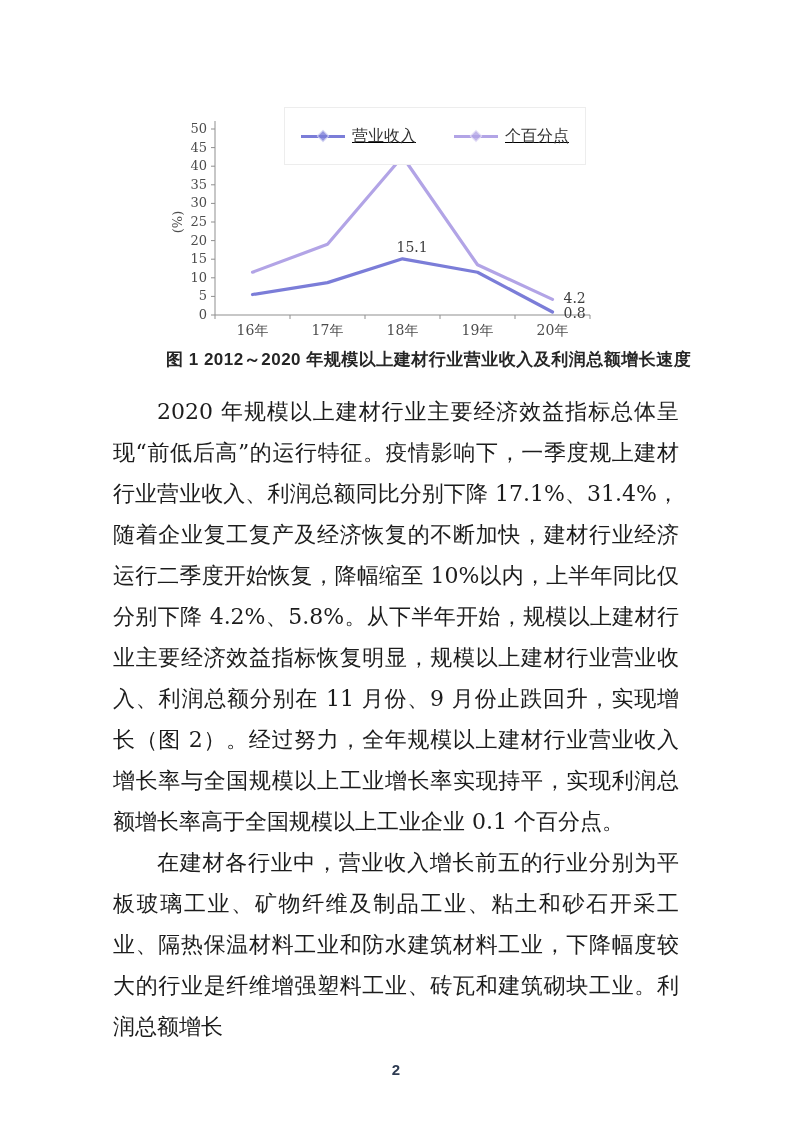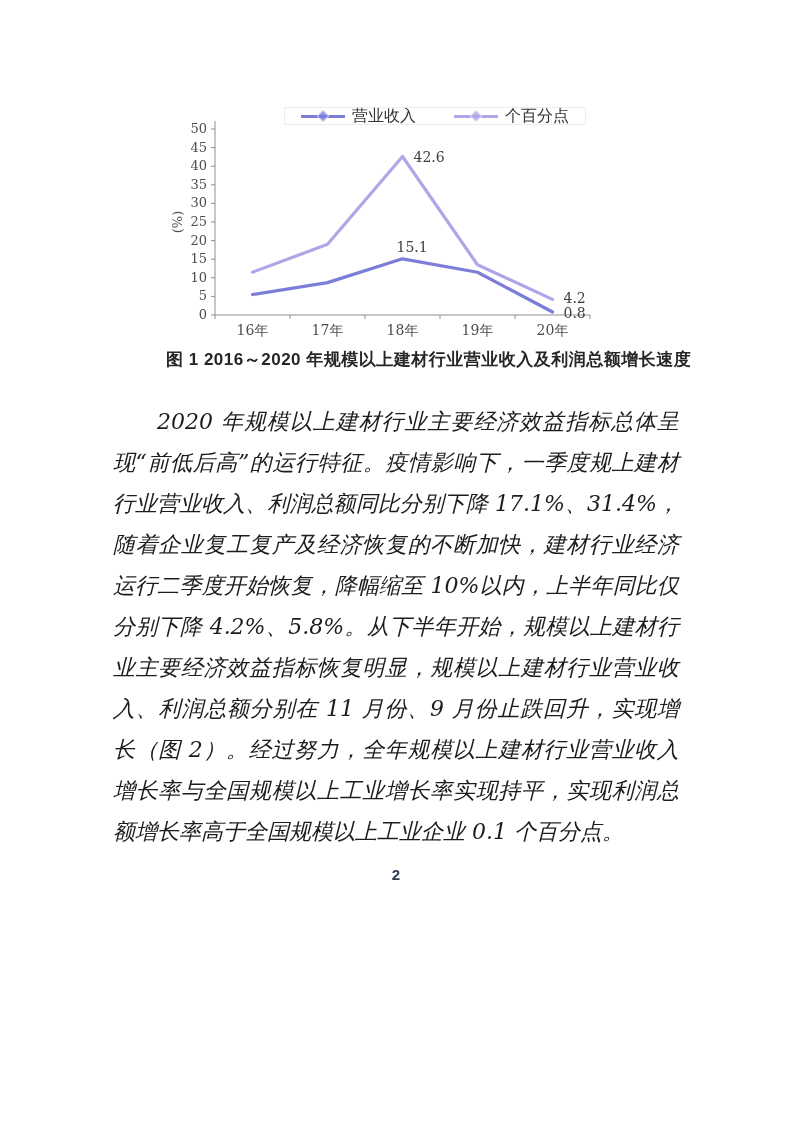--- a/index.html
+++ b/index.html
@@ -7,21 +7,22 @@
     width:792px;height:1121px;background:#ffffff;overflow:hidden;
     font-family:"DejaVu Serif","Liberation Serif",serif;
   }
   .figure-block{
     position:relative;width:460px;margin:100px auto 0;
   }
   .chart-legend{
     position:absolute;top:7px;left:118px;z-index:2;
     display:flex;align-items:center;gap:38px;
     border:1px solid #ededed;background:#ffffff;
-    padding:0 16px;
+    padding:20px 16px;
+    text-decoration:underline;
   }
   .legend-item{display:flex;align-items:center;gap:7px;}
   .legend-line{
     display:inline-block;width:44px;height:3px;position:relative;
     background:#7b7dd8;
   }
   .legend-marker{
     position:absolute;left:50%;top:50%;width:7px;height:7px;
     transform:translate(-50%,-50%) rotate(45deg);
     background:#7b7dd8;opacity:.8;border:1px solid rgba(255,255,255,.75);
@@ -34,23 +35,23 @@
   .ctick{font-size:13px;fill:#4d4d4d;}
   .cxtick{font-size:14px;fill:#4d4d4d;}
   .cdlabel{font-size:14px;fill:#3d3d3d;}
   .figure-caption{
     margin-top:4px;text-align:center;
     font-family:"Liberation Sans","DejaVu Sans",sans-serif;
     font-weight:bold;font-size:17px;color:#262626;letter-spacing:.5px;
     white-space:nowrap;
   }
   .body-text{
-    width:566px;margin:30px auto 0;
+    width:566px;margin:20px auto 0;
     font-size:22px;line-height:41px;color:#1c1c1c;
-    text-align:justify;text-justify:inter-ideograph;font-style:italic;
+    text-align:justify;text-justify:inter-ideograph;
   }
   .body-text p{margin:0;text-indent:2em;}
   .page-footer{
     margin-top:14px;text-align:center;
     font-family:"Liberation Sans","DejaVu Sans",sans-serif;
     font-weight:bold;font-size:15px;color:#2e3b52;
   }
 </style>
 </head>
 <body>
@@ -107,20 +108,21 @@
       <text x="311.5" y="235" text-anchor="middle" class="cxtick">19年</text>
       <text x="386.5" y="235" text-anchor="middle" class="cxtick">20年</text>
       <text x="16" y="122" class="ctick" text-anchor="middle" transform="rotate(-90 16 122)">(%)</text>
       <polyline points="86.5,194.54 161.5,182.636 236.5,158.828 311.5,172.22 386.5,212.024" fill="none" stroke="#7b7dd8" stroke-width="3.2" stroke-linejoin="round" stroke-linecap="round"></polyline>
       <polyline points="86.5,172.22 161.5,144.32 236.5,56.52799999999999 311.5,164.78 386.5,199.376" fill="none" stroke="#b2a4e6" stroke-width="3.2" stroke-linejoin="round" stroke-linecap="round"></polyline>
       <text x="247.5" y="61.52799999999999" text-anchor="start" class="cdlabel">42.6</text>
       <text x="230.5" y="151.828" text-anchor="start" class="cdlabel">15.1</text>
       <text x="397.5" y="203.376" text-anchor="start" class="cdlabel">4.2</text>
       <text x="397.5" y="218.024" text-anchor="start" class="cdlabel">0.8</text>
     </svg>
-  <div class="figure-caption">图 1  2016～2020 年规模以上建材行业营业收入及利润总额增长速度</div>
+  <div class="figure-caption">图 1  2012～2020 年规模以上建材行业营业收入及利润总额增长速度</div>
 </div>
 
 <div class="body-text">
   <p>2020 年规模以上建材行业主要经济效益指标总体呈现“前低后高”的运行特征。疫情影响下，一季度规上建材行业营业收入、利润总额同比分别下降 17.1%、31.4%，随着企业复工复产及经济恢复的不断加快，建材行业经济运行二季度开始恢复，降幅缩至 10%以内，上半年同比仅分别下降 4.2%、5.8%。从下半年开始，规模以上建材行业主要经济效益指标恢复明显，规模以上建材行业营业收入、利润总额分别在 11 月份、9 月份止跌回升，实现增长（图 2）。经过努力，全年规模以上建材行业营业收入增长率与全国规模以上工业增长率实现持平，实现利润总额增长率高于全国规模以上工业企业 0.1 个百分点。</p>
+  <p>在建材各行业中，营业收入增长前五的行业分别为平板玻璃工业、矿物纤维及制品工业、粘土和砂石开采工业、隔热保温材料工业和防水建筑材料工业，下降幅度较大的行业是纤维增强塑料工业、砖瓦和建筑砌块工业。利润总额增长</p>
 </div>
 
 <div class="page-footer">2</div>
 
 </body></html>

